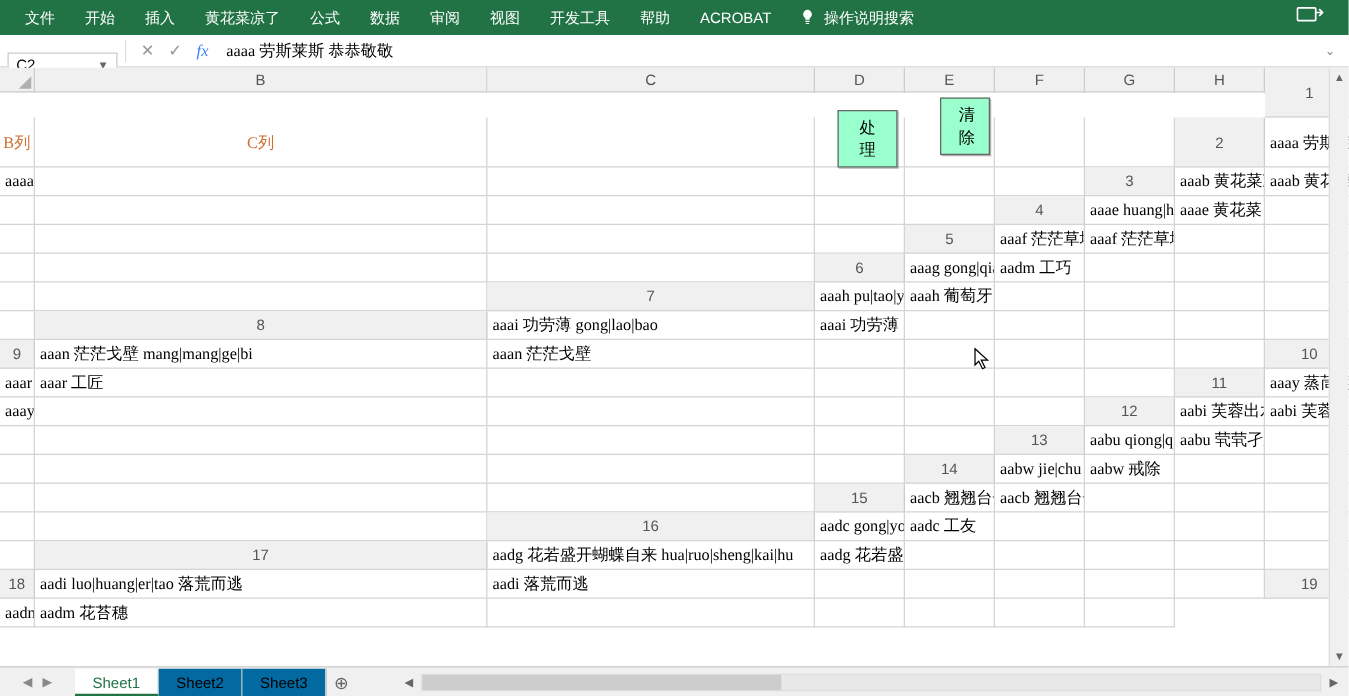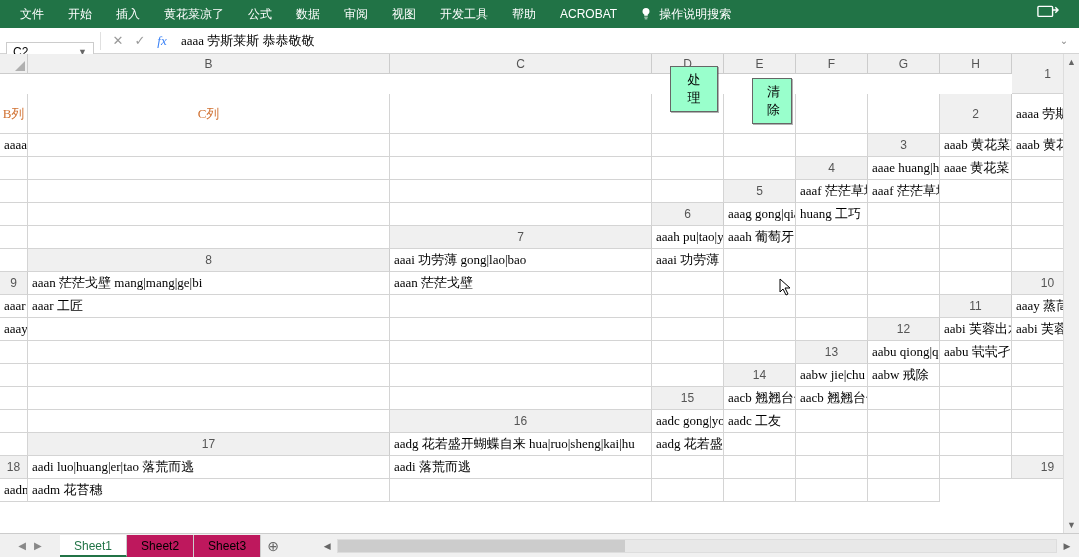--- a/index.html
+++ b/index.html
@@ -26,32 +26,32 @@
 .grid { display: grid; grid-template-columns: 28px 362px 262px 72px 72px 72px 72px 72px 72px; font-size: 13px; font-family: SimSun, serif; }
 .corner { background: #f0f0f0; border-right: 1px solid #ccc; border-bottom: 1px solid #ccc; height: 20px; position: relative; }
 .corner::after { content: ''; position: absolute; right: 2px; bottom: 2px; width: 0; height: 0; border-style: solid; border-width: 0 0 10px 10px; border-color: transparent transparent #b0b0b0 transparent; }
 .col-h { background: #f0f0f0; border-right: 1px solid #ccc; border-bottom: 1px solid #ccc; height: 20px; text-align: center; line-height: 20px; color: #555; font-family: Arial; font-size: 12px; }
 .row-h { background: #f0f0f0; border-right: 1px solid #ccc; border-bottom: 1px solid #d4d4d4; text-align: center; color: #555; font-family: Arial; font-size: 12px; display: flex; align-items: center; justify-content: center; }
 .cell { border-right: 1px solid #d4d4d4; border-bottom: 1px solid #d4d4d4; padding: 2px 4px; white-space: nowrap; overflow: hidden; min-height: 22px; display: flex; align-items: center; }
 .row1 { height: 40px; }
 .hdr-cell { color: #d07030; justify-content: center; }
 
 .excel-btn { position: absolute; background: #99ffcc; border: 1px solid #666; box-shadow: 1px 1px 0 rgba(0,0,0,0.3); padding: 4px 14px; font-size: 13px; font-family: SimSun; cursor: pointer; text-align: center; }
-.btn1 { left: 670px; top: 12px; width: 48px; }
+.btn1 { left: 670px; top: 34px; width: 48px; }
 .btn2 { left: 752px; top: 24px; width: 40px; }
 
 .vscroll { position: absolute; right: 0; top: 0; bottom: 0; width: 16px; background: #f0f0f0; border-left: 1px solid #ddd; }
 .vscroll-btn { height: 16px; display: flex; align-items: center; justify-content: center; color: #666; font-size: 9px; cursor: pointer; }
 .vscroll-track { position: absolute; top: 16px; bottom: 16px; left: 0; right: 0; }
 .vscroll-bottom { position: absolute; bottom: 0; left:0; right:0; }
 
 .tabs-bar { height: 24px; background: #f0f0f0; border-top: 1px solid #ccc; display: flex; align-items: center; font-size: 12px; }
 .tab-nav { width: 60px; display: flex; align-items: center; justify-content: center; gap: 8px; color: #888; }
 .tab-nav span { cursor: pointer; font-size: 10px; }
-.sheet-tab { padding: 0 14px; height: 22px; line-height: 22px; border-right: 1px solid #ccc; background: #be185d; cursor: pointer; position: relative; font-family: Arial; }
+.sheet-tab { padding: 0 14px; height: 22px; line-height: 22px; border-right: 1px solid #ccc; background: #0369a1; cursor: pointer; position: relative; font-family: Arial; }
 .sheet-tab.active { background: #fff; border-bottom: 2px solid #217346; color: #217346; }
 .tab-add { width: 24px; text-align: center; color: #666; cursor: pointer; font-size: 14px; }
 .hscroll { flex: 1; display: flex; align-items: center; padding: 0 4px; }
 .hscroll-btn { width: 16px; text-align: center; color: #666; font-size: 9px; cursor: pointer; }
 .hscroll-track { flex: 1; height: 14px; background: #e8e8e8; margin: 0 2px; position: relative; border: 1px solid #ddd; }
 .hscroll-thumb { position: absolute; left: 0; width: 40%; top: 0; bottom: 0; background: #ccc; }
 
 .cursor-arrow { position: absolute; left: 779px; top: 224px; width: 14px; height: 20px; pointer-events: none; z-index: 100; }
 </style>
 </head>
@@ -146,21 +146,21 @@
       <div class="row-h">5</div>
       <div class="cell">aaaf 茫茫草地 mang|mang|cao|di</div>
       <div class="cell">aaaf 茫茫草地</div>
       <div class="cell"></div>
       <div class="cell"></div>
       <div class="cell"></div>
       <div class="cell"></div>
       <div class="cell"></div>
       <div class="row-h">6</div>
       <div class="cell">aaag gong|qiao 工巧</div>
-      <div class="cell">huang 工巧</div>
+      <div class="cell">aadm 工巧</div>
       <div class="cell"></div>
       <div class="cell"></div>
       <div class="cell"></div>
       <div class="cell"></div>
       <div class="cell"></div>
       <div class="row-h">7</div>
       <div class="cell">aaah pu|tao|ya 葡萄牙</div>
       <div class="cell">aaah 葡萄牙</div>
       <div class="cell"></div>
       <div class="cell"></div>

